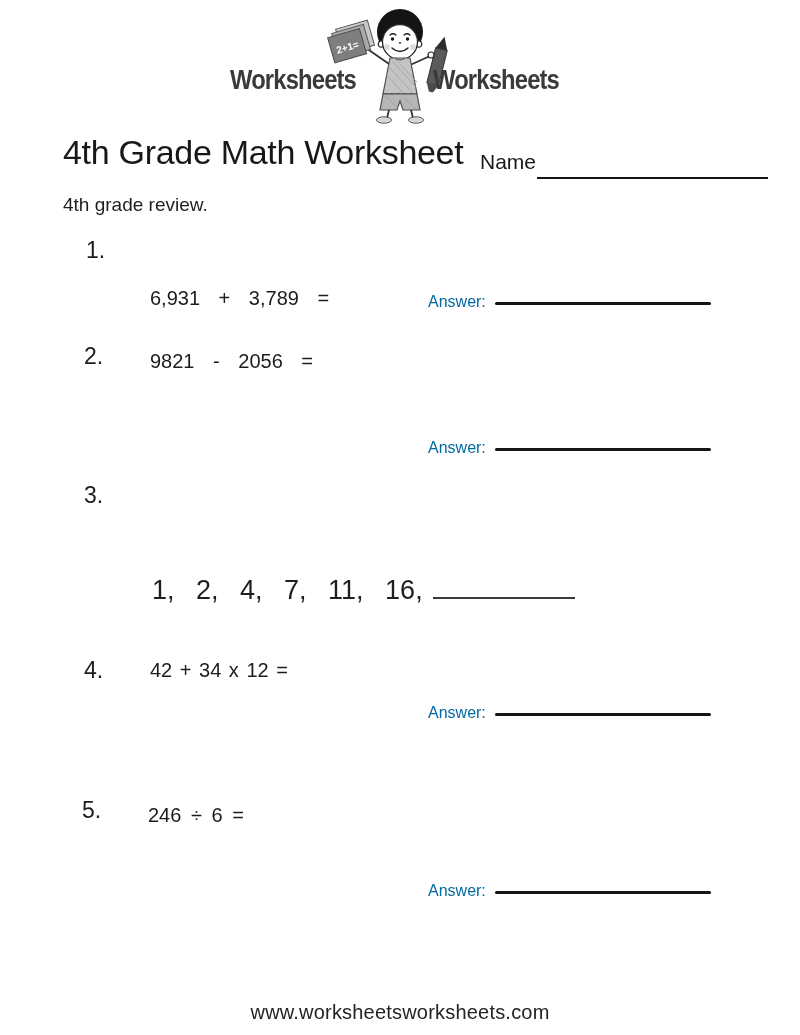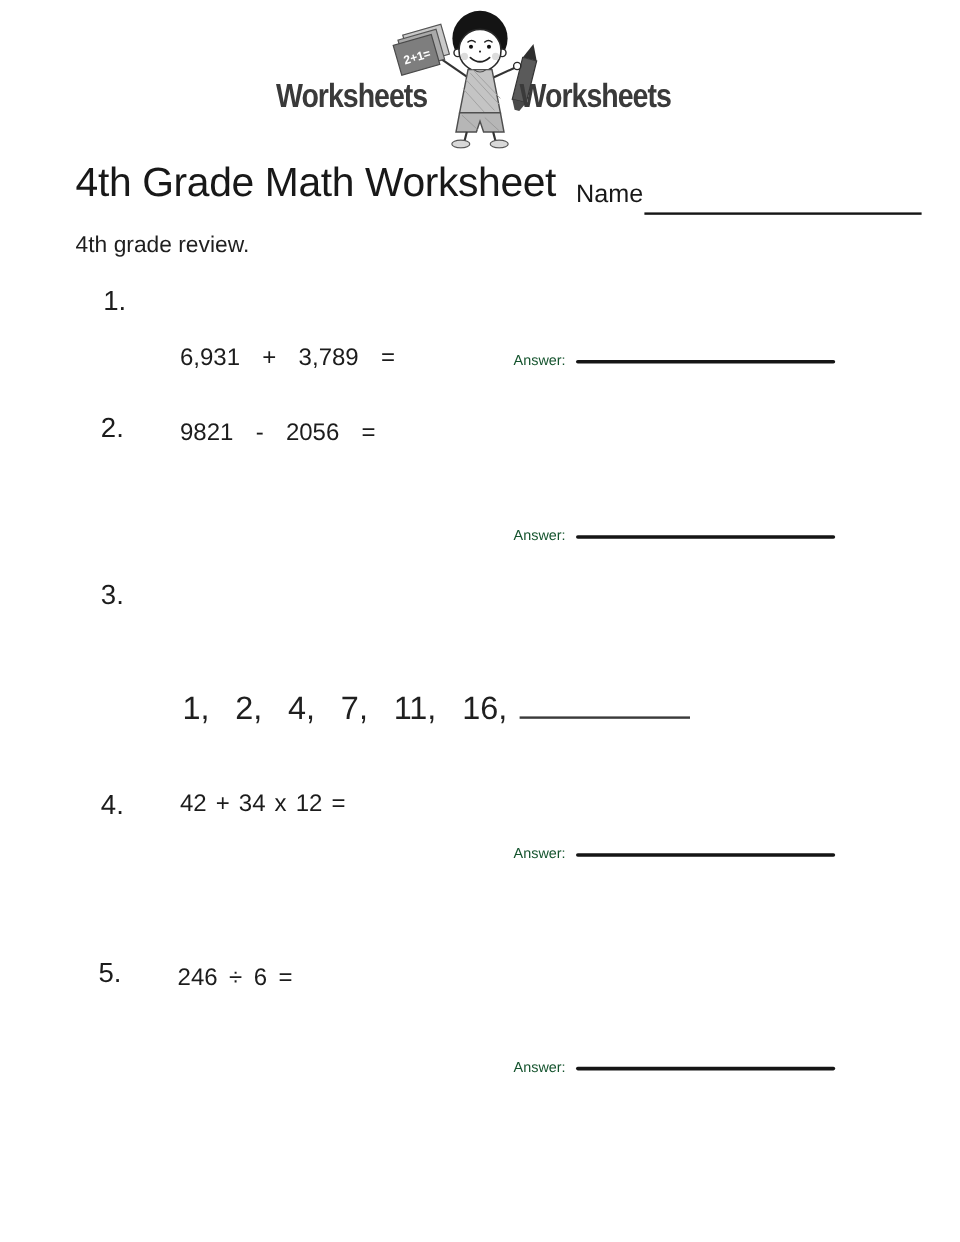--- a/index.html
+++ b/index.html
@@ -33,21 +33,21 @@
   .n3 { left:84px; top:482px; }
   .prompt3 { left:150px; top:490px; font-size:21px; }
   .seq { left:152px; top:575px; font-size:27px; word-spacing:14px; }
   .seq-blank { display:inline-block; width:142px; height:22px; border-bottom:2px solid #3a3a3a; margin-left:10px; }
   .n4 { left:84px; top:657px; }  .e4 { left:150px; top:659px; word-spacing:2px; }
   .n5 { left:82px; top:797px; }  .e5 { left:148px; top:804px; word-spacing:4px; }
 
   
   .answer-row { position:absolute; left:428px; display:flex; align-items:center; gap:9px; }
   .a1 { top:293px; } .a2 { top:439px; } .a4 { top:704px; } .a5 { top:882px; }
-  .answer-label { font-size:12px; color:#14532d; }
+  .answer-label { font-size:16px; color:#0369a1; }
   .answer-line  { width:216px; height:3px; background:#151515; border-radius:2px; margin-top:2px; }
 
   
   .footer { position:absolute; left:0; right:0; top:1001px; text-align:center;
             font-size:20px; color:#242424; letter-spacing:0.2px; }
 </style>
 </head>
 <body>
 
 <div class="page">
@@ -129,14 +129,15 @@
     <span class="answer-line"></span>
   </div>
 
   <div class="abs pnum n5">5.</div>
   <div class="abs pexpr e5">246 ÷ 6 =</div>
   <div class="answer-row a5">
     <span class="answer-label">Answer:</span>
     <span class="answer-line"></span>
   </div>
 
+  <div class="footer">www.worksheetsworksheets.com</div>
 
 </div>
 
 </body></html>

